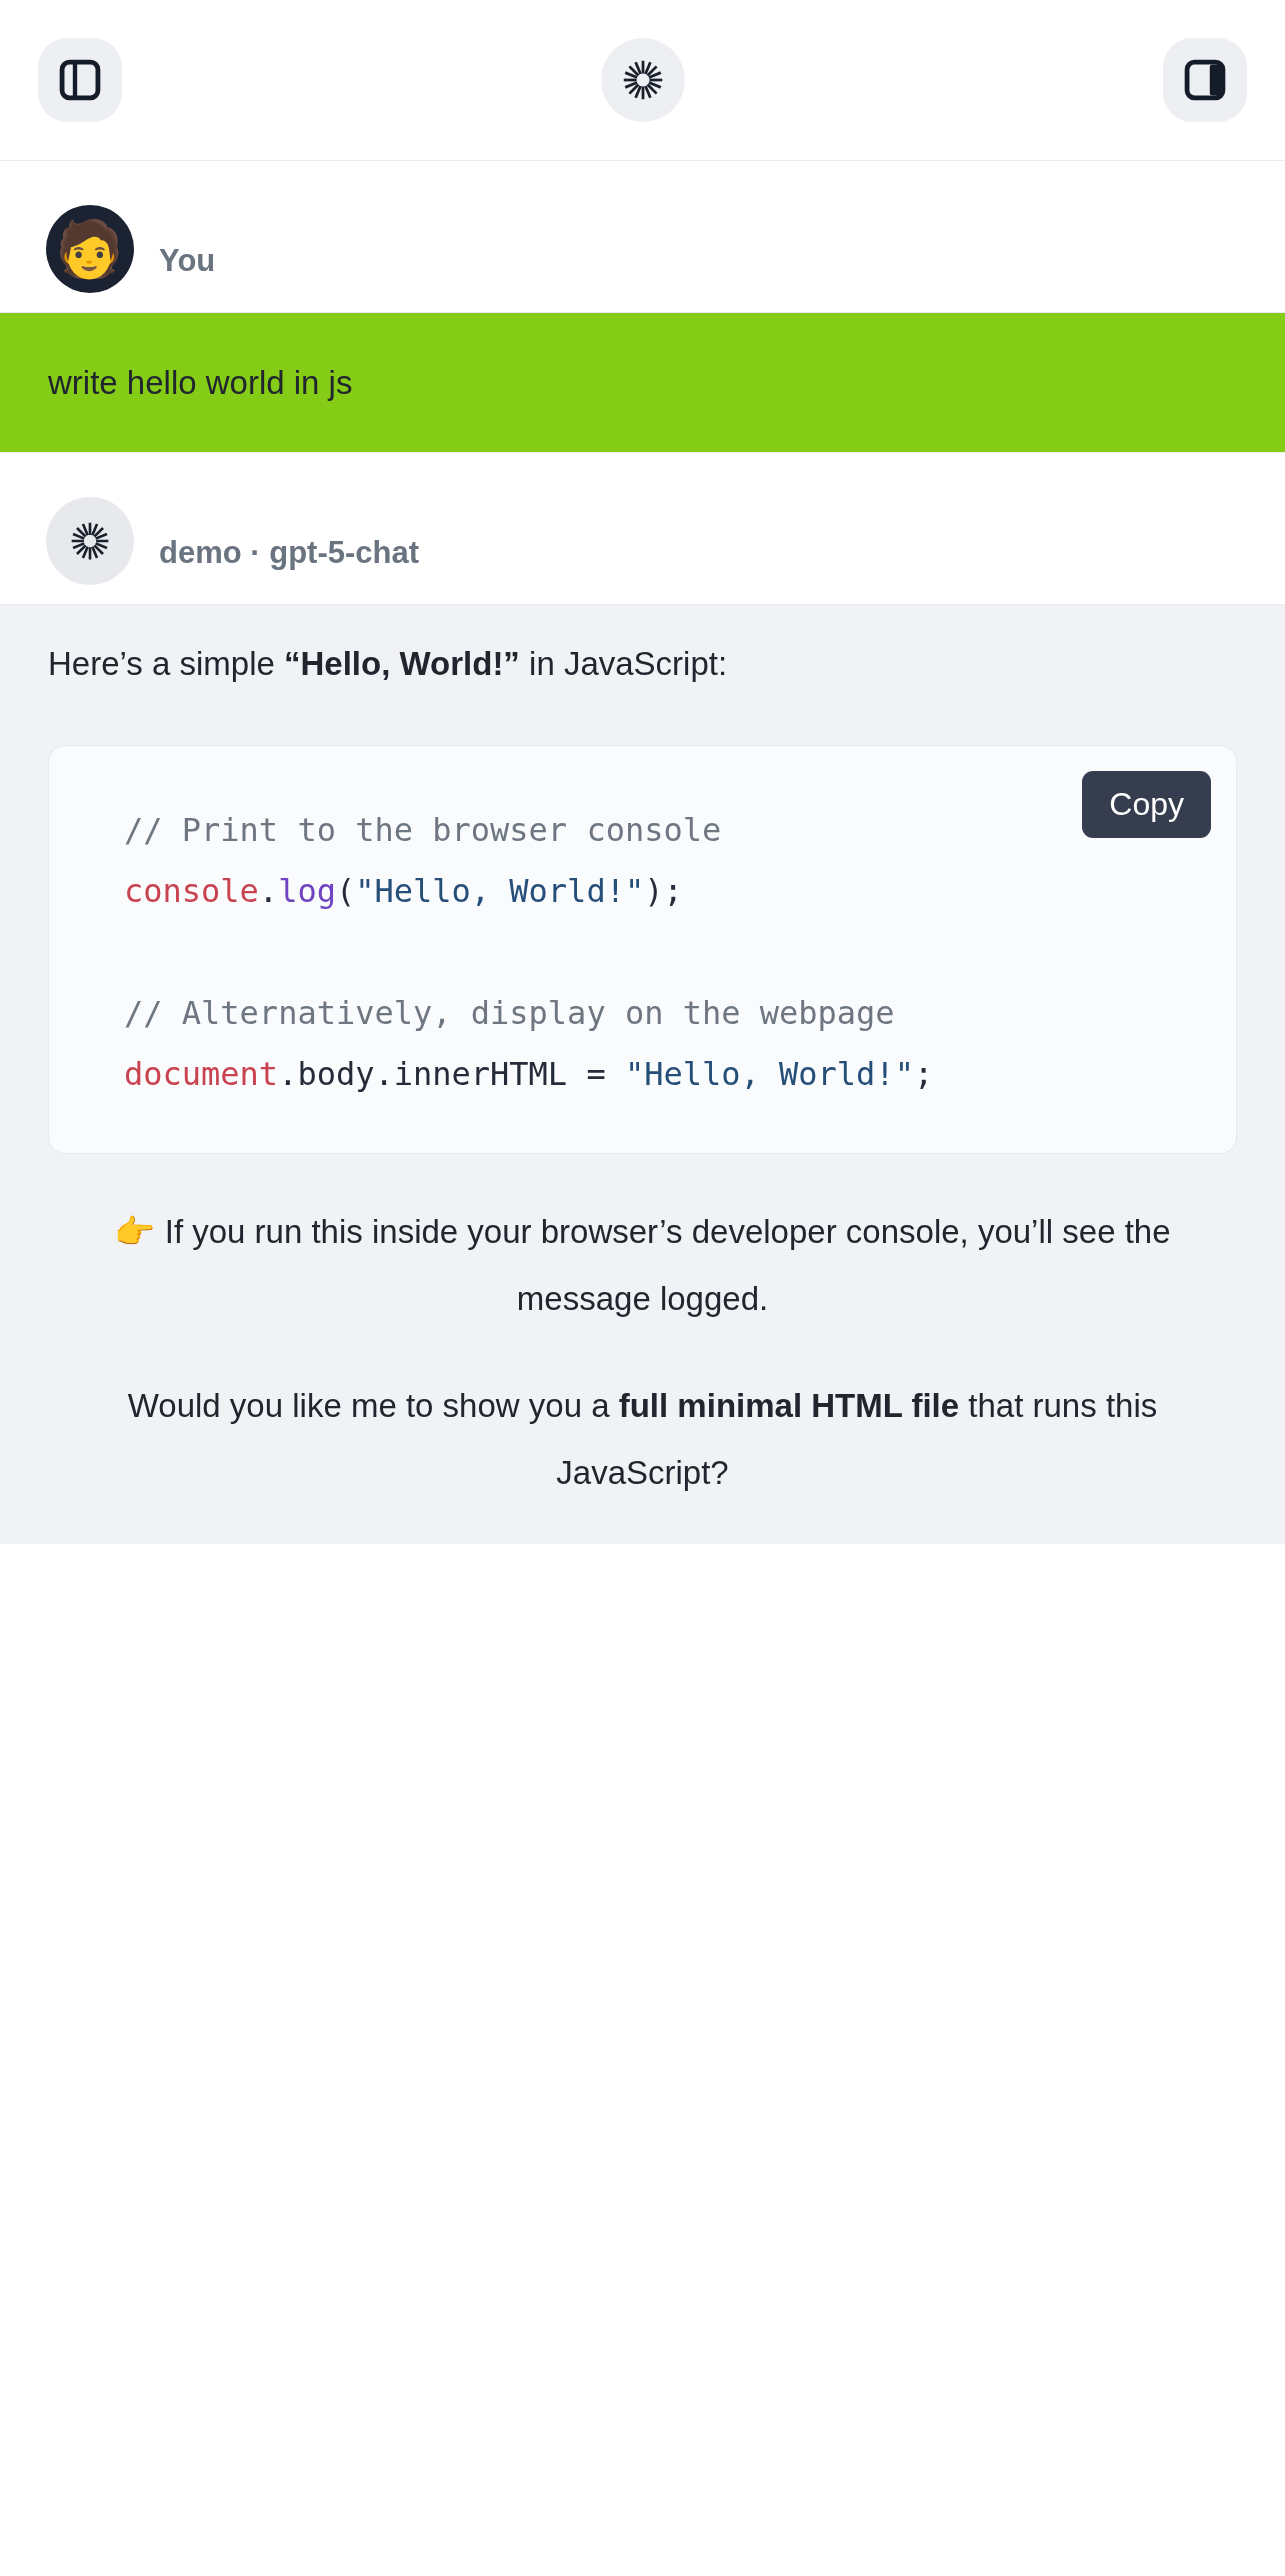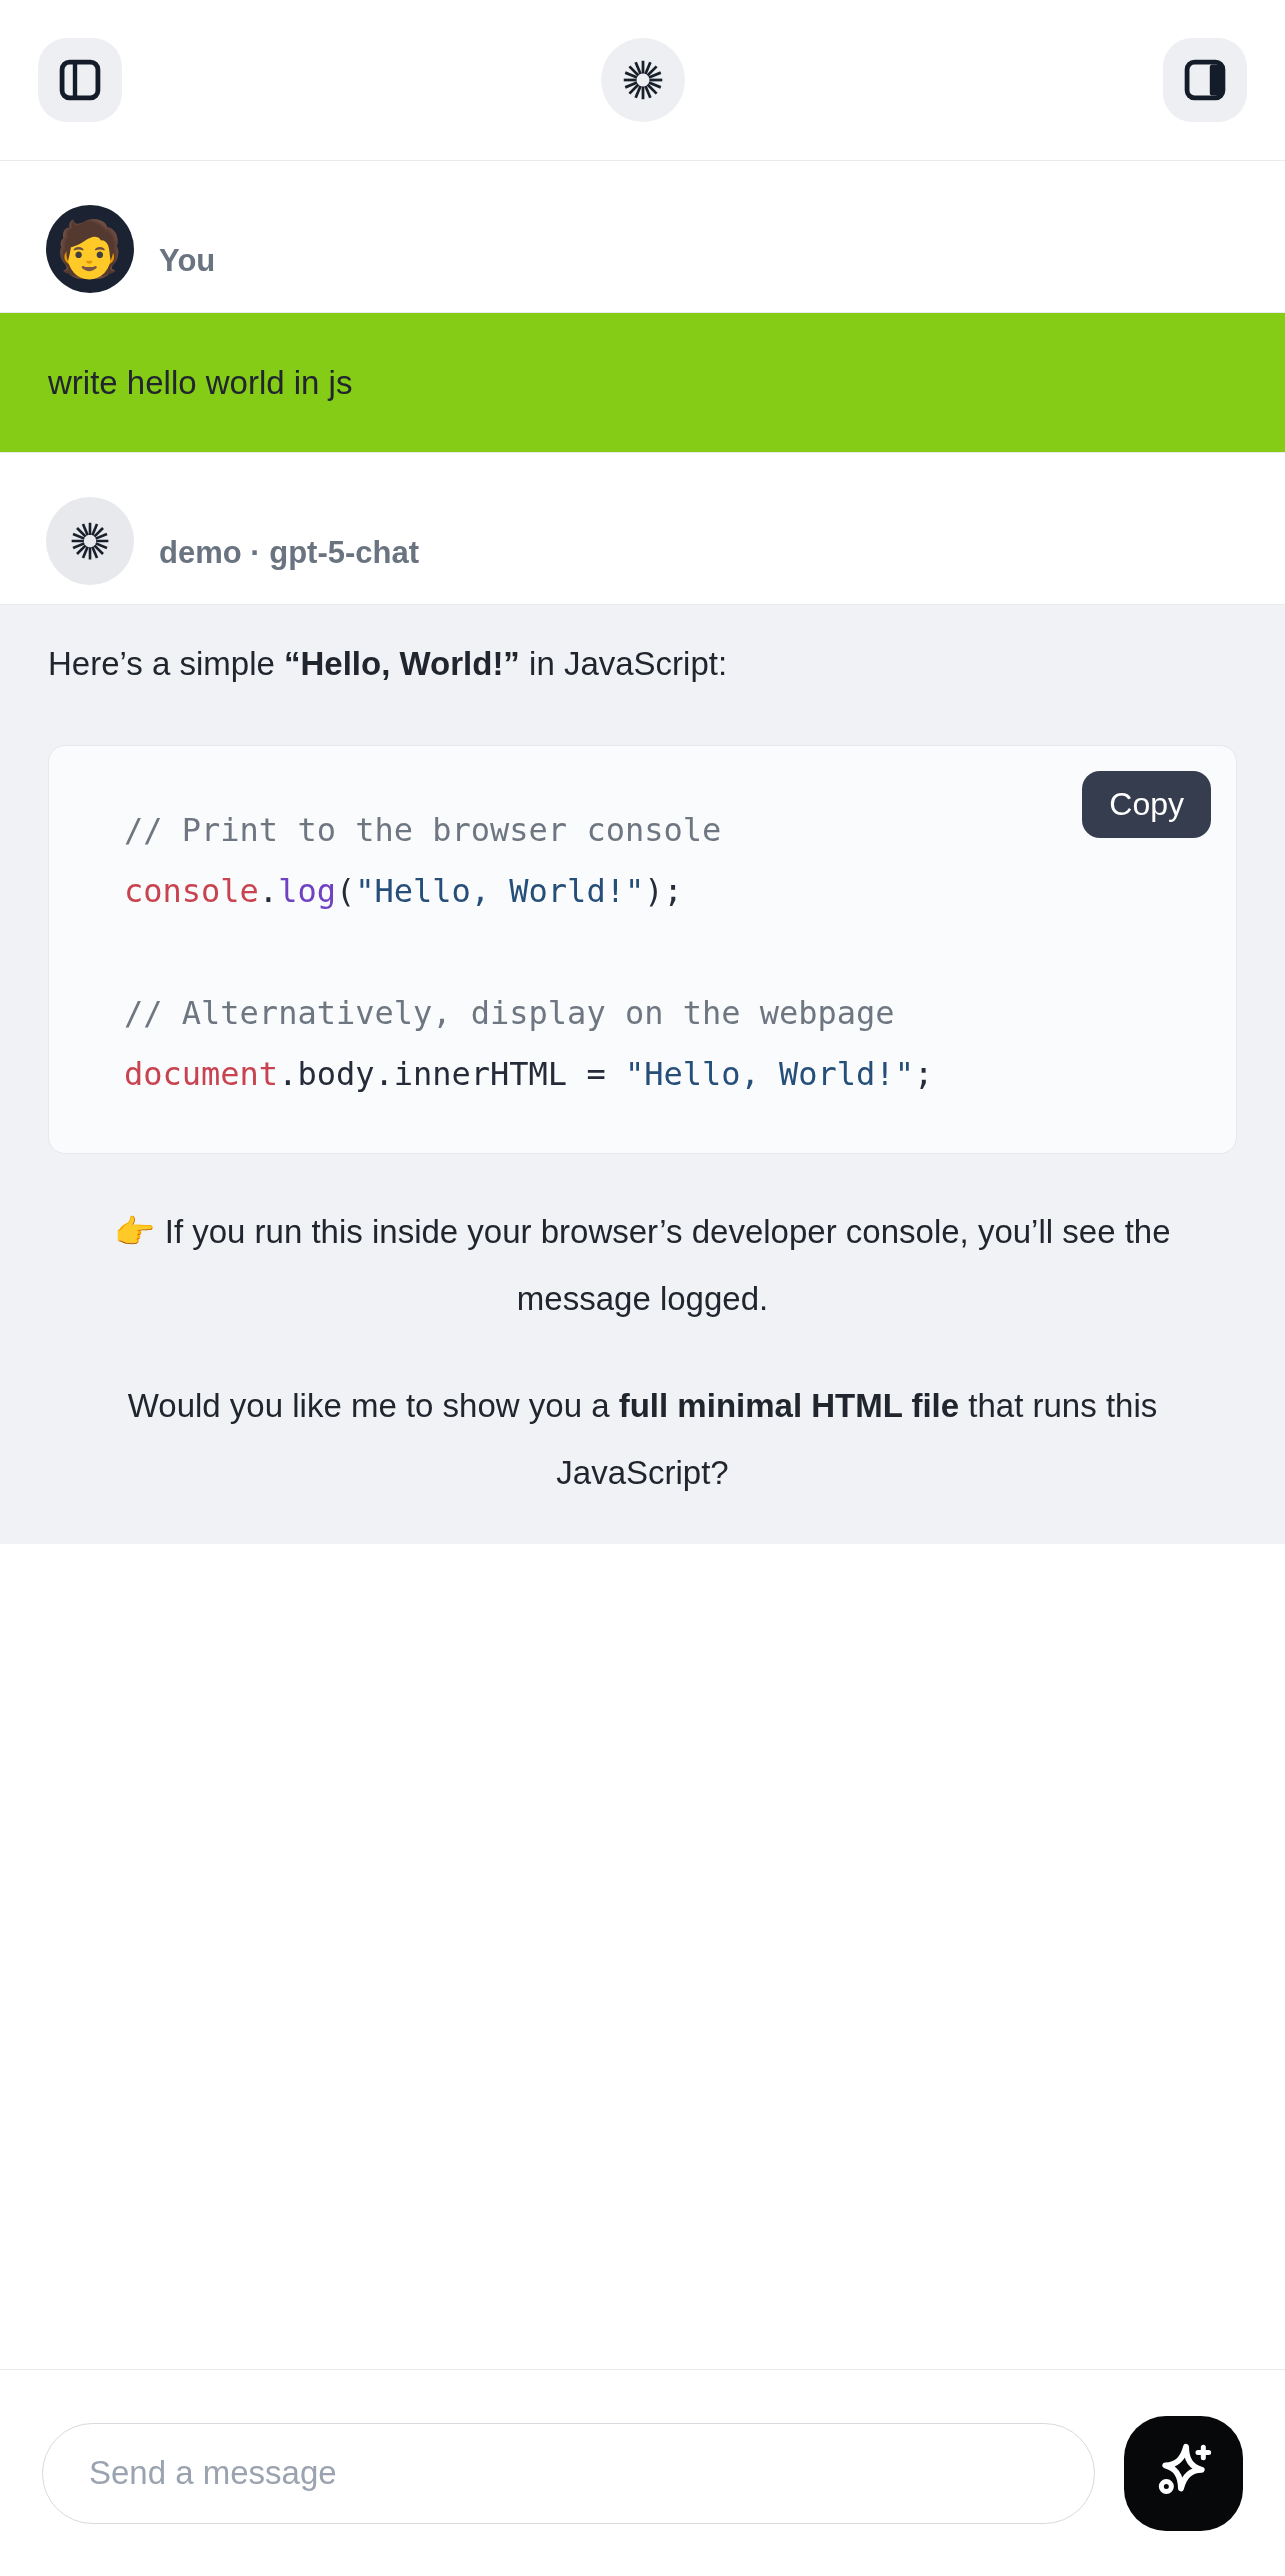--- a/index.html
+++ b/index.html
@@ -31,21 +31,21 @@
   .msg-p { margin:0; }
   .msg-p strong { font-weight:700; }
   .paras { margin-top:44px;text-align:center; }
   .msg-p.gap { margin-top:40px; }
 
   
   .code-card { position:relative; background:#fafbfd; border:1.9px solid #e5e8ec; border-radius:17px;
                margin-top:48px; padding:54px 38px 48px 75px;
                font-family:"DejaVu Sans Mono", monospace; font-size:32px; line-height:61px; color:#252b38; }
   .copy-btn { position:absolute; top:25px; right:25px; min-width:124px; height:67px;
-              background:#353d4e; color:#fff; border:none; border-radius:18px;
+              background:#353d4e; color:#fff; border:none; border-radius:11px;
               font-family:"Liberation Sans", sans-serif; font-size:32px; padding:0 27px; cursor:pointer; }
   .code-line { white-space:pre; }
   .tok-comment { color:#6e7781; }
   .tok-keyword { color:#c8434f; }
   .tok-function { color:#6f42c1; }
   .tok-string { color:#254e78; }
   .tok-plain { color:#252b38; }
 
   .filler { flex:1; background:#fff; }
 
@@ -153,27 +153,15 @@
     </div>
 
     <div class="paras">
         <p class="msg-p"><span>👉 If you run this inside your browser’s developer console, you’ll see the message logged.</span></p>
         <p class="msg-p gap"><span>Would you like me to show you a </span><strong>full minimal HTML file</strong><span> that runs this JavaScript?</span></p>
       </div>
   </div>
 
   <div class="filler"></div>
 
-  <footer class="composer">
-    <input type="text" value="" placeholder="Send a message" style="">
-    <button class="send-btn">
-      <svg width="71" height="71" viewBox="0 0 24 24">
-        <g fill="none" stroke="#ffffff" stroke-linejoin="round" stroke-linecap="round">
-          <path transform="rotate(7 12 10)" stroke-width="2" d="M12 2.9 C12.55 6.9 14.2 9.45 18.2 10 C14.2 10.55 12.55 13.1 12 17.1 C11.45 13.1 9.8 10.55 5.8 10 C9.8 9.45 11.45 6.9 12 2.9 Z"></path>
-          <path stroke-width="1.7" d="M18.7 3.1 v3.6 M16.9 4.9 h3.6"></path>
-          <circle cx="6.2" cy="16.4" r="1.7" stroke-width="1.7"></circle>
-        </g>
-      </svg>
-    </button>
-  </footer>
 
 </div>
 
 
 </body></html>

